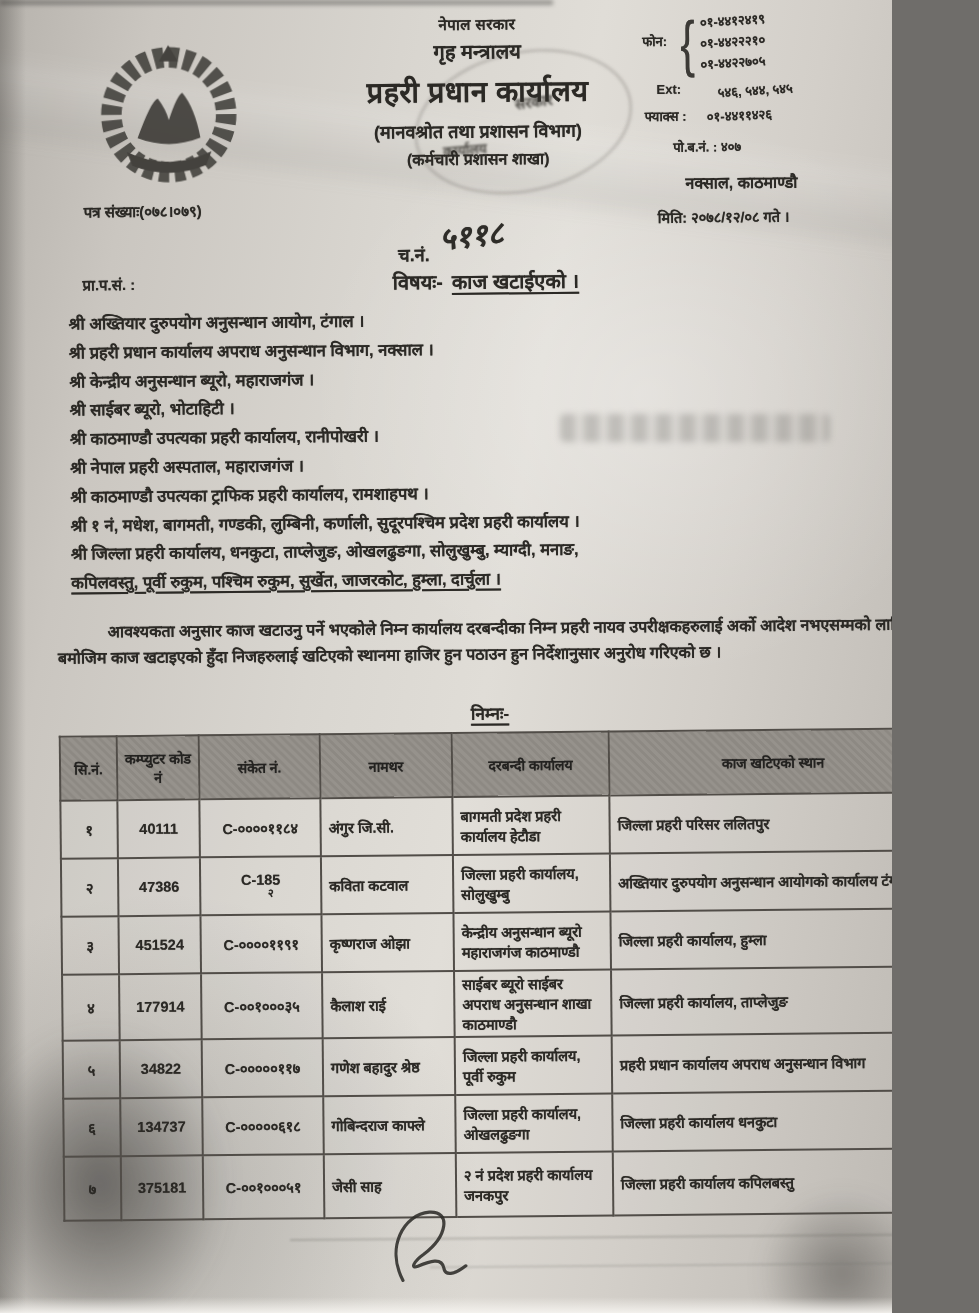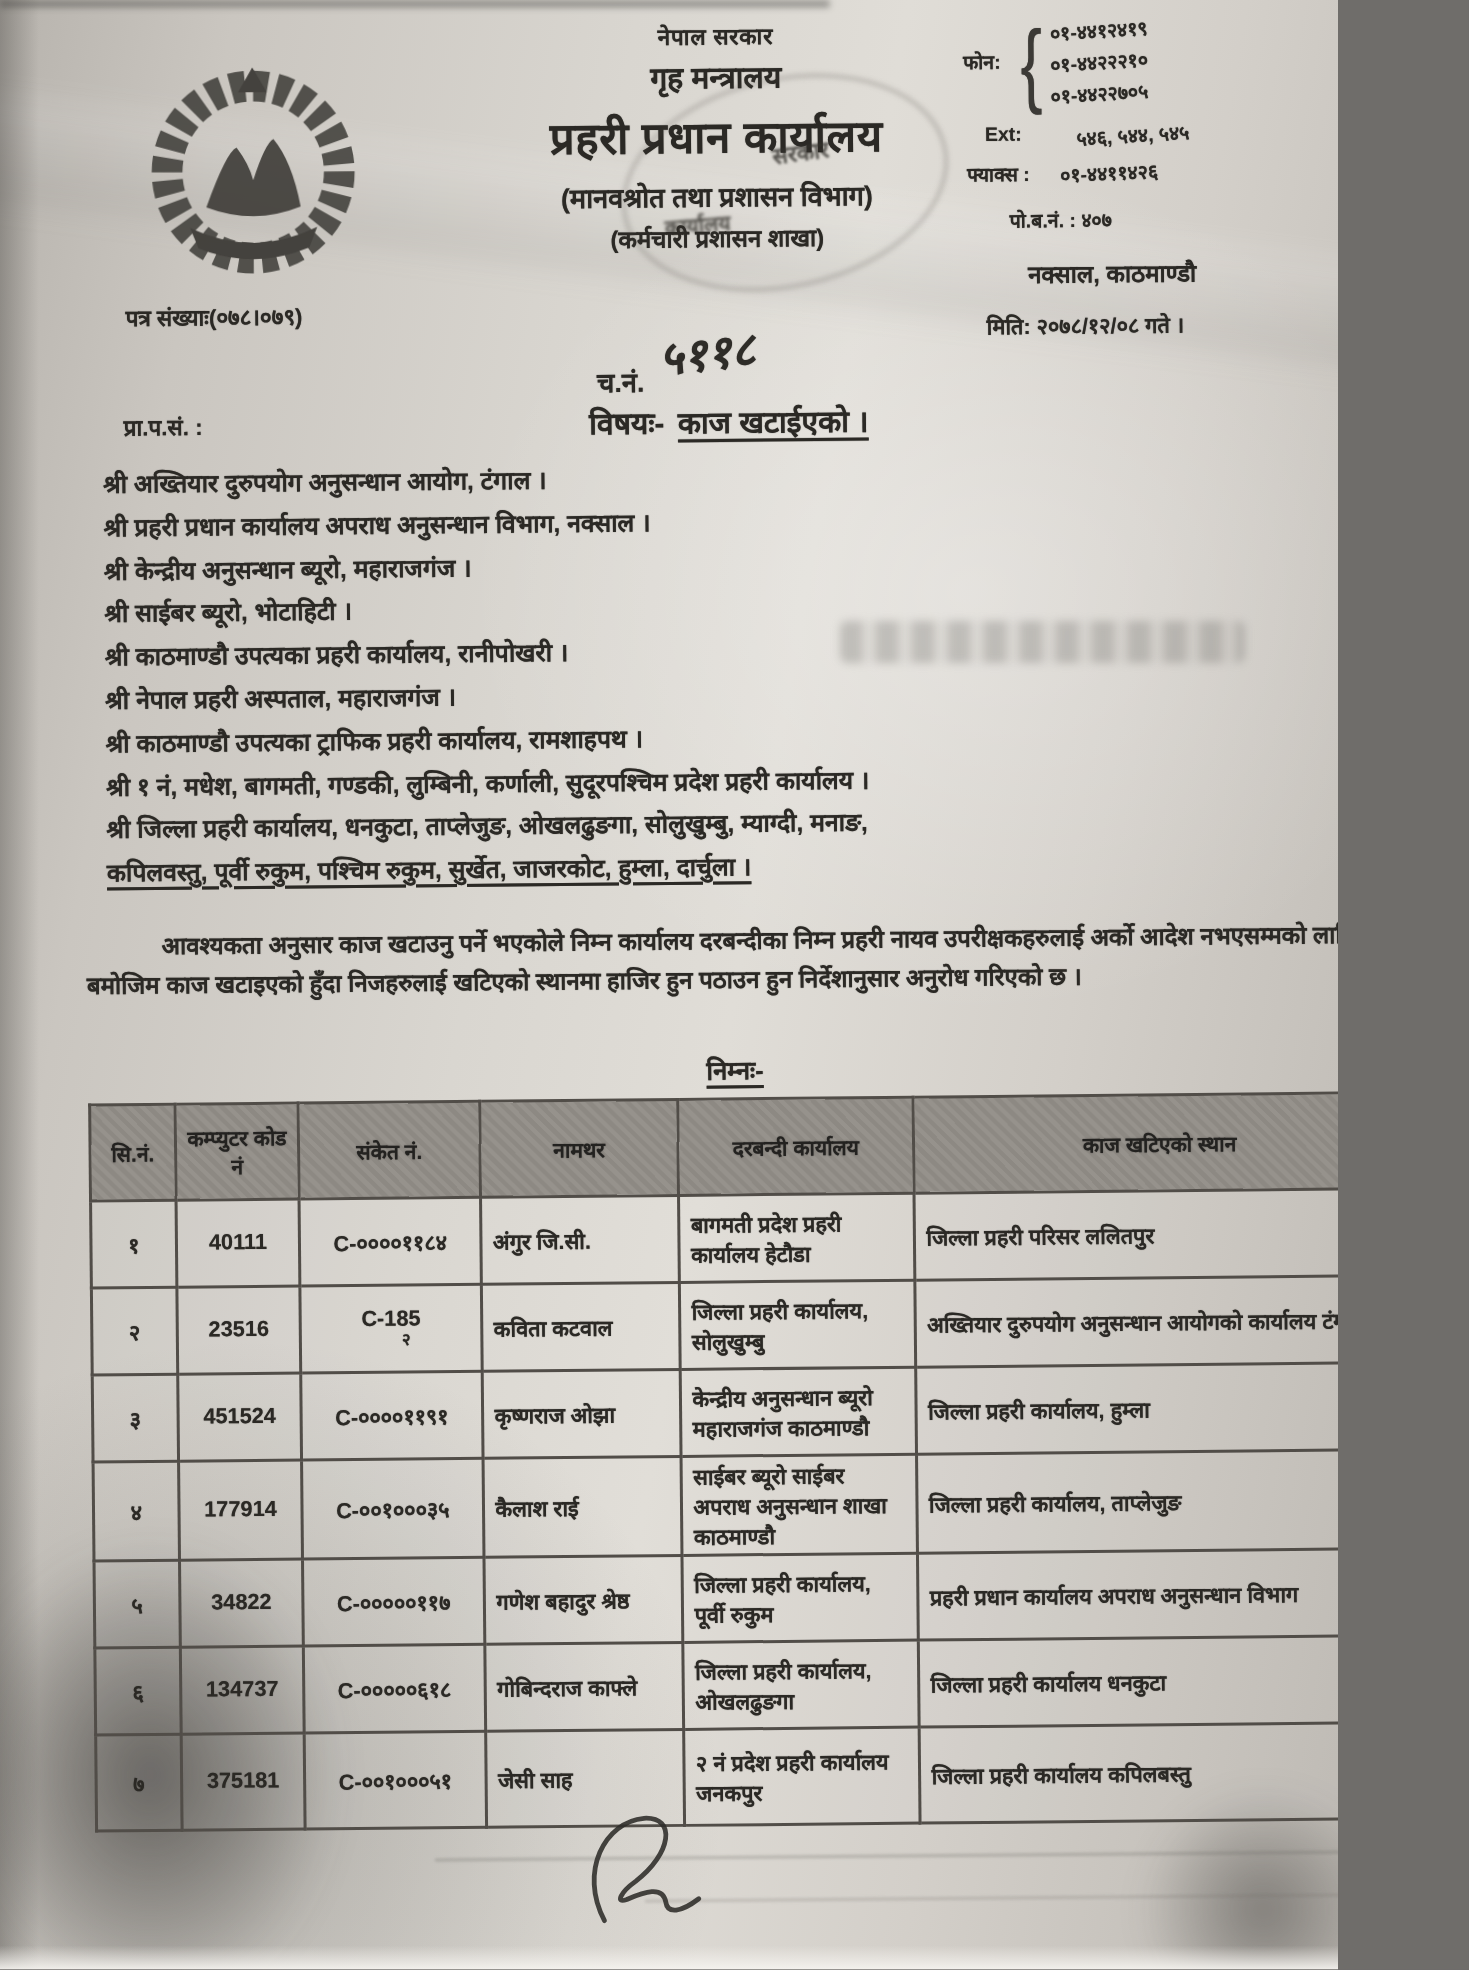--- a/index.html
+++ b/index.html
@@ -219,21 +219,21 @@
           <td class="c">१</td>
           <td class="c">40111</td>
           <td class="c">C-००००११८४</td>
           <td>अंगुर जि.सी.</td>
           <td>बागमती प्रदेश प्रहरी कार्यालय हेटौडा</td>
           <td>जिल्ला प्रहरी परिसर ललितपुर</td>
           <td></td>
         </tr>
         <tr>
           <td class="c">२</td>
-          <td class="c">23516</td>
+          <td class="c">47386</td>
           <td class="c">
             <span>C-185</span>
             <span class="subnote">२</span>
           </td>
           <td>कविता कटवाल</td>
           <td>जिल्ला प्रहरी कार्यालय, सोलुखुम्बु</td>
           <td>अख्तियार दुरुपयोग अनुसन्धान आयोगको कार्यालय टंगाल</td>
           <td></td>
         </tr>
         <tr>

